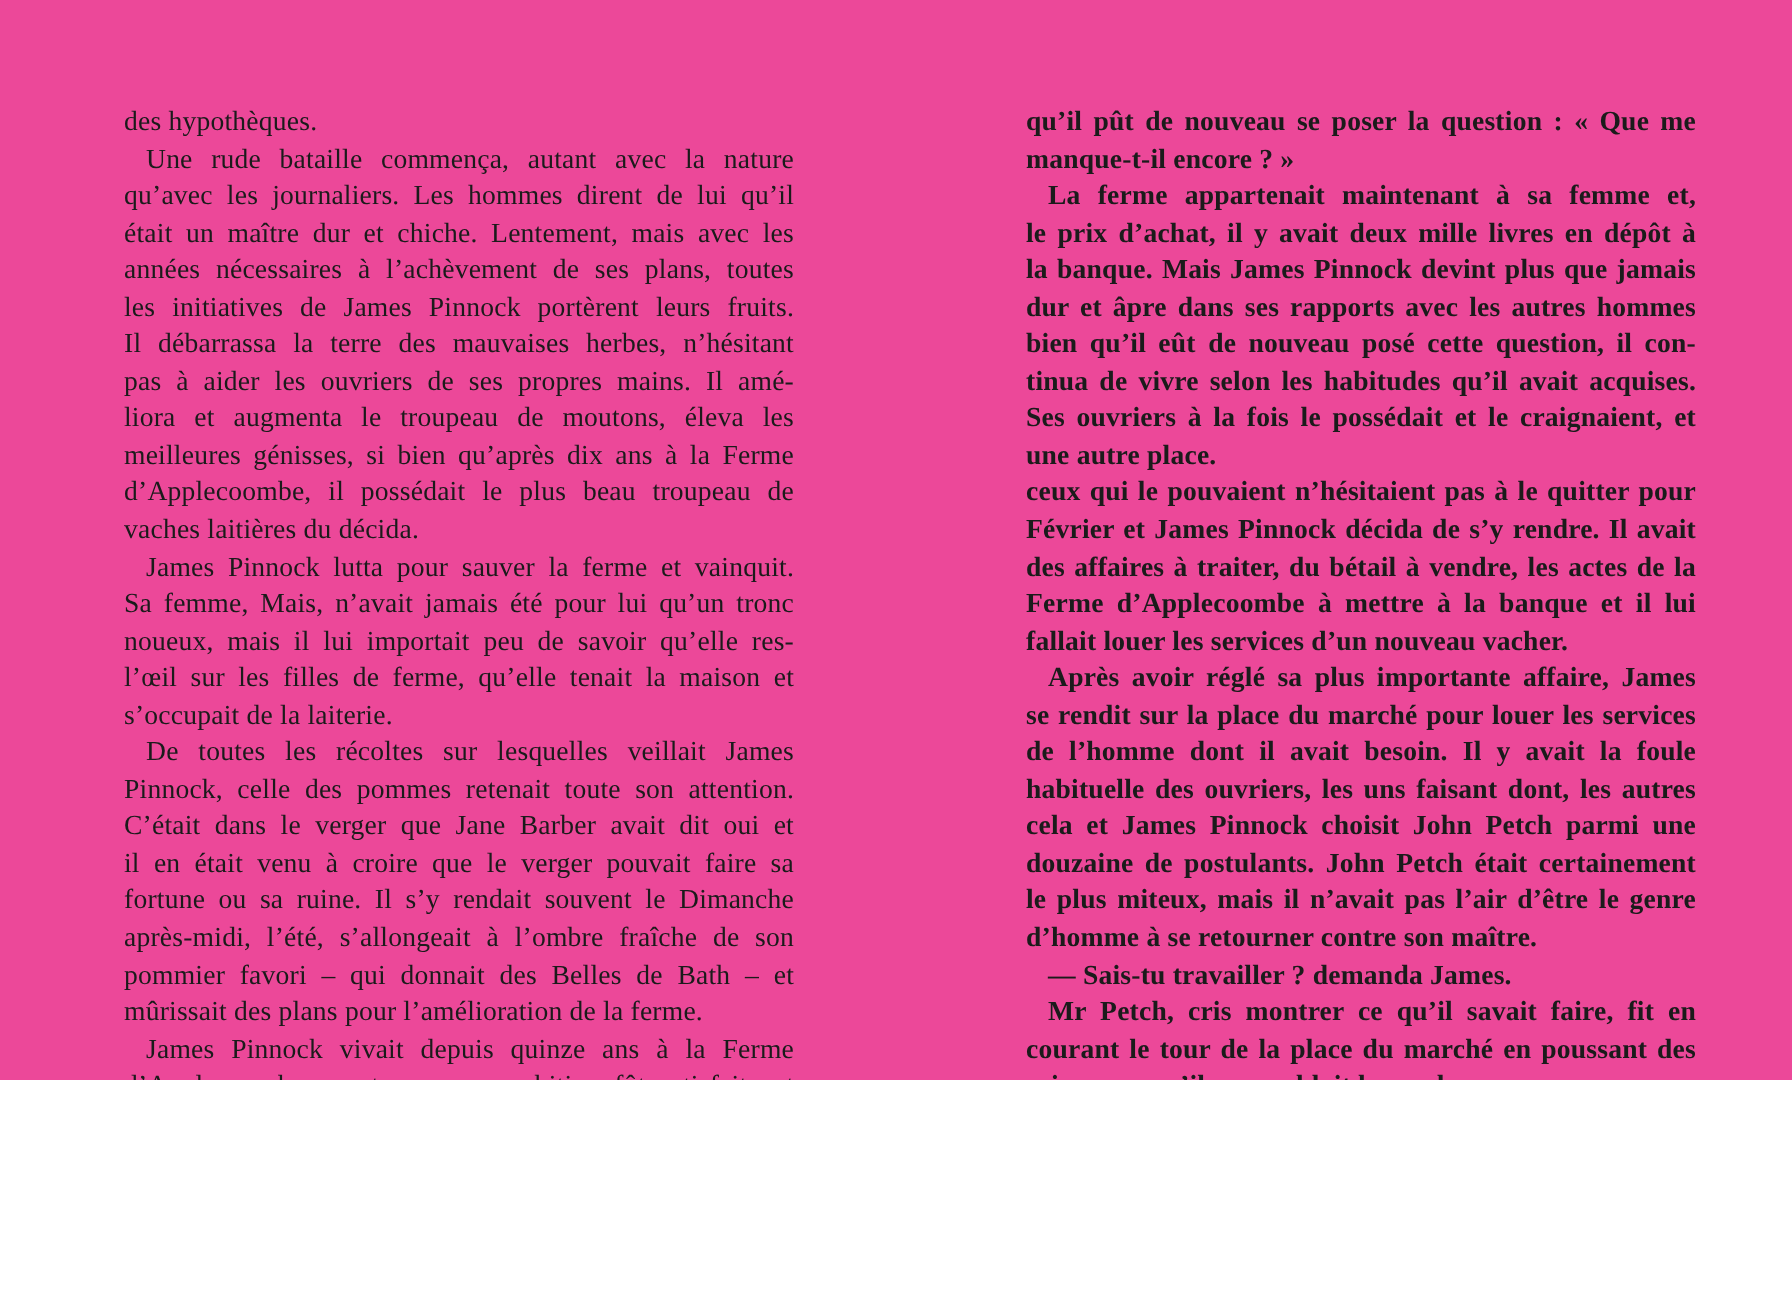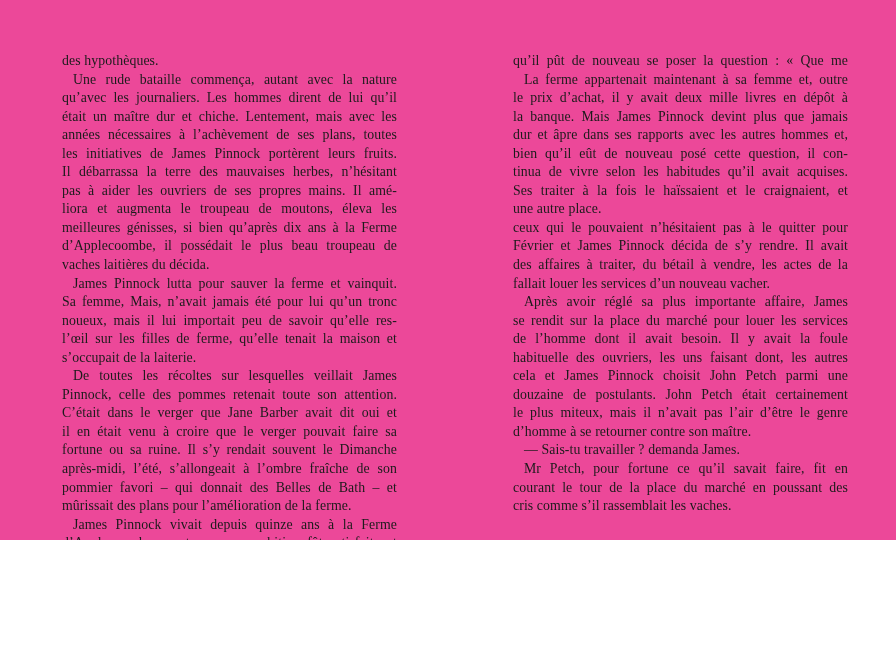--- a/index.html
+++ b/index.html
@@ -15,21 +15,21 @@
     overflow: hidden;
     font-family: "Liberation Serif", serif;
   }
   .page-text {
     position: absolute;
     top: 52px;
     width: 335px;
     color: #1b1b1b;
   }
   .page-left .page-text { left: 62px; }
-  .page-right .page-text { left: 513px; }
+  .page-right .page-text { left: 513px; font-weight: bold; }
   .line {
     font-size: 13.8px;
     line-height: 18.55px;
     height: 18.55px;
     overflow: hidden;
     text-align: justify;
     text-align-last: justify;
     white-space: normal;
     letter-spacing: 0.1px;
   }
@@ -82,40 +82,42 @@
         <div class="line">pommier favori – qui donnait des Belles de Bath – et</div>
         <div class="line last">mûrissait des plans pour l’amélioration de la ferme.</div>
         <div class="line indent">James Pinnock vivait depuis quinze ans à la Ferme</div>
         <div class="line">d’Applecoombe avant que son ambition fût satisfaite et</div>
       </div>
     <div class="page-number page-number-left">14</div>
   </section>
   <section class="page page-right">
     <div class="page-text">
         <div class="line">qu’il pût de nouveau se poser la question : « Que me</div>
+        <div class="line last">manque-t-il encore ? »</div>
         <div class="line indent">La ferme appartenait maintenant à sa femme et, outre</div>
         <div class="line">le prix d’achat, il y avait deux mille livres en dépôt à</div>
         <div class="line">la banque. Mais James Pinnock devint plus que jamais</div>
         <div class="line">dur et âpre dans ses rapports avec les autres hommes et,</div>
         <div class="line">bien qu’il eût de nouveau posé cette question, il con-</div>
         <div class="line">tinua de vivre selon les habitudes qu’il avait acquises.</div>
-        <div class="line">Ses traiter à la fois le haïssaient et le craignaient, et</div>
+        <div class="line">Ses ouvriers à la fois le possédait et le craignaient, et</div>
         <div class="line last">une autre place.</div>
         <div class="line">ceux qui le pouvaient n’hésitaient pas à le quitter pour</div>
         <div class="line">Février et James Pinnock décida de s’y rendre. Il avait</div>
         <div class="line">des affaires à traiter, du bétail à vendre, les actes de la</div>
+        <div class="line">Ferme d’Applecoombe à mettre à la banque et il lui</div>
         <div class="line last">fallait louer les services d’un nouveau vacher.</div>
         <div class="line indent">Après avoir réglé sa plus importante affaire, James</div>
         <div class="line">se rendit sur la place du marché pour louer les services</div>
         <div class="line">de l’homme dont il avait besoin. Il y avait la foule</div>
         <div class="line">habituelle des ouvriers, les uns faisant dont, les autres</div>
         <div class="line">cela et James Pinnock choisit John Petch parmi une</div>
         <div class="line">douzaine de postulants. John Petch était certainement</div>
         <div class="line">le plus miteux, mais il n’avait pas l’air d’être le genre</div>
         <div class="line last">d’homme à se retourner contre son maître.</div>
         <div class="line last indent">— Sais-tu travailler ? demanda James.</div>
-        <div class="line indent">Mr Petch, pour fortune ce qu’il savait faire, fit en</div>
+        <div class="line indent">Mr Petch, cris montrer ce qu’il savait faire, fit en</div>
         <div class="line">courant le tour de la place du marché en poussant des</div>
         <div class="line last">cris comme s’il rassemblait les vaches.</div>
       </div>
     <div class="page-number page-number-right">15</div>
   </section>
 </div>
 
 </body></html>

